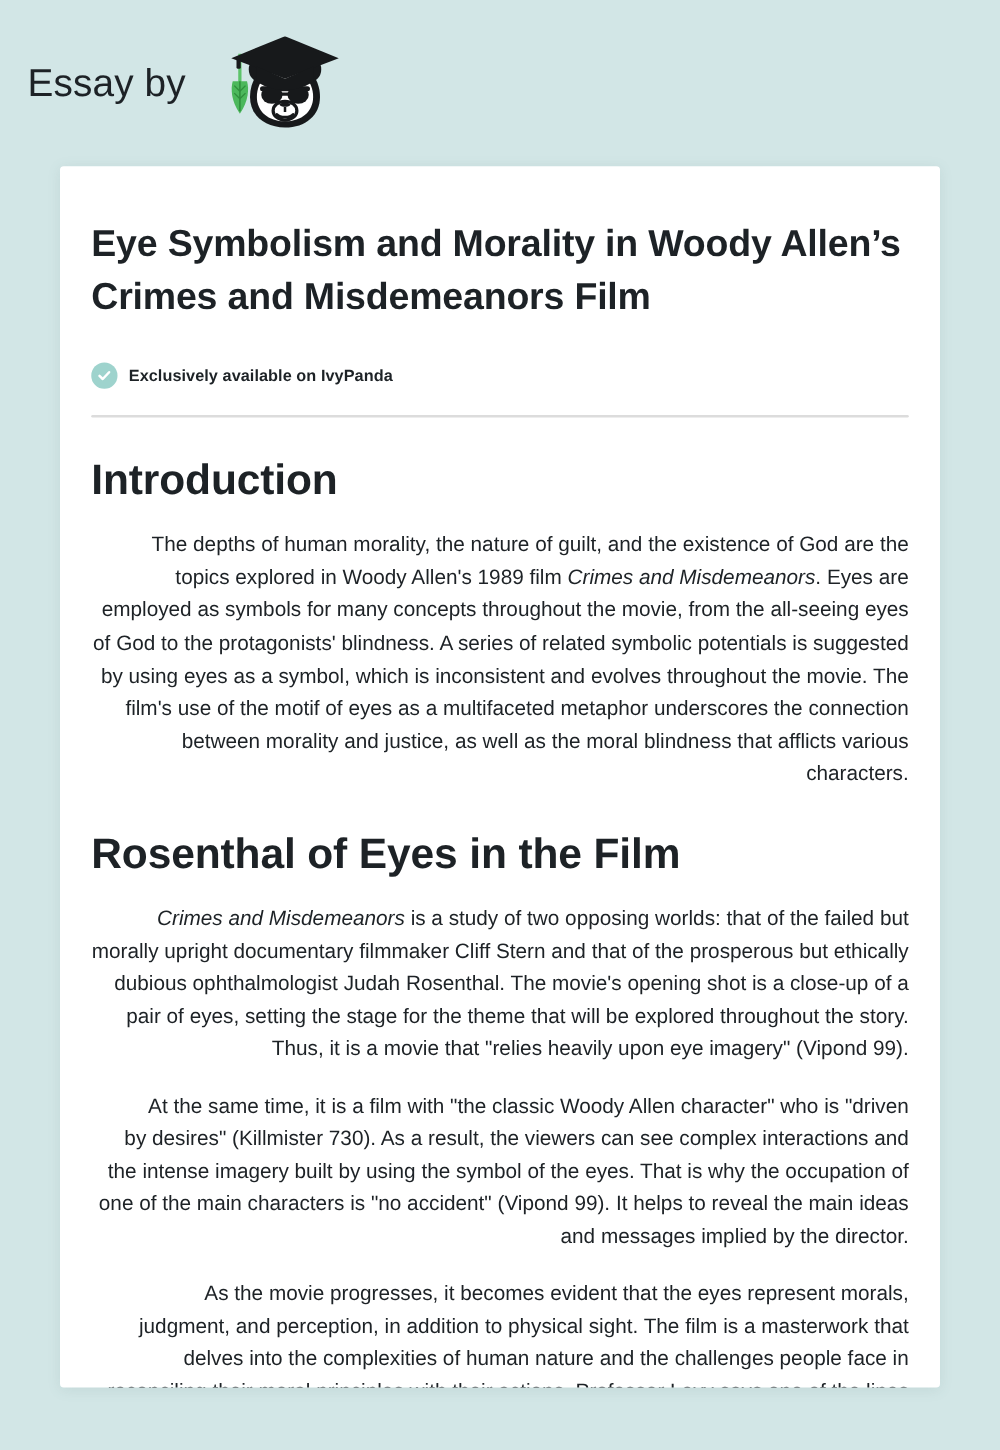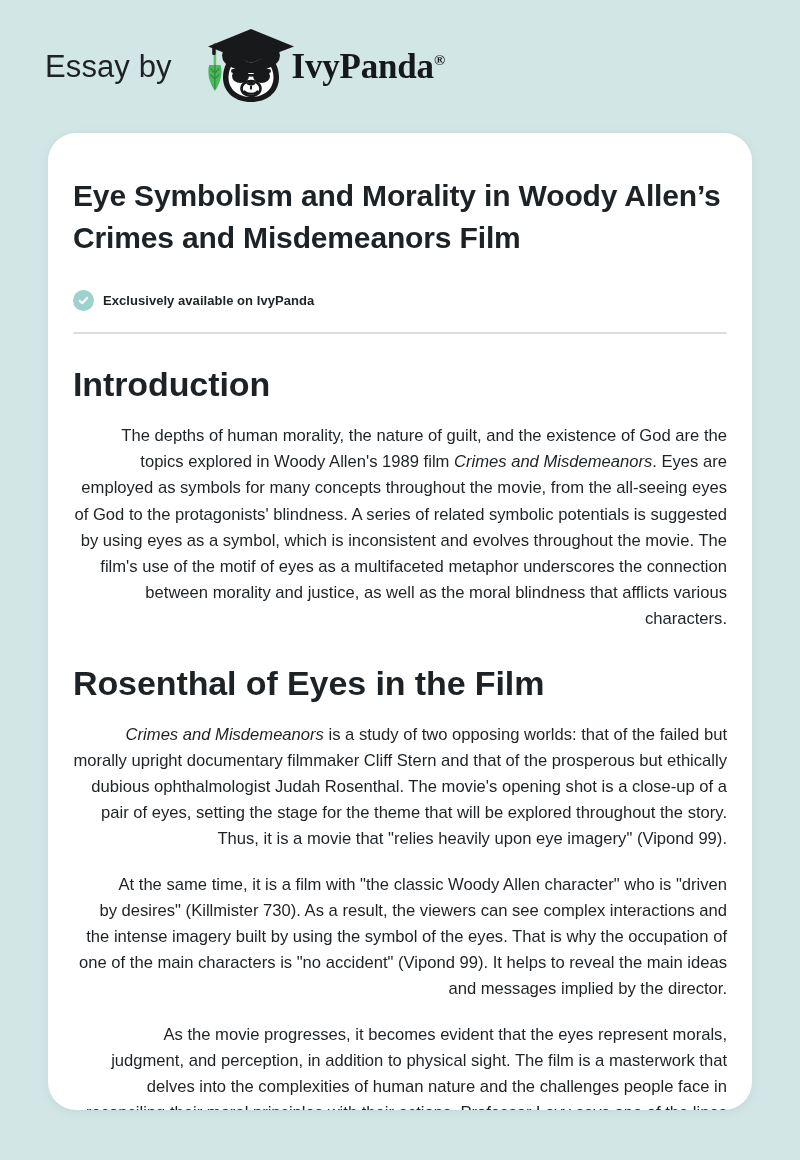--- a/index.html
+++ b/index.html
@@ -13,21 +13,21 @@
     font-family: "Liberation Sans", sans-serif;
     -webkit-font-smoothing: antialiased;
     overflow: hidden;
   }
 
   
   .site-header {
     height: 133px;
     display: flex;
     align-items: center;
-    padding-left: 45px;
+    padding-left: 22px;
     box-sizing: border-box;
   }
   .essay-by {
     font-size: 31px;
     font-weight: 400;
     color: #1d2226;
     letter-spacing: 0.1px;
     line-height: 1;
     white-space: nowrap;
   }
@@ -57,21 +57,21 @@
     vertical-align: super;
     line-height: 0;
     font-weight: 700;
   }
 
   
   .paper-card {
     position: relative;
     margin: 0 48px;
     background: #ffffff;
-    border-radius: 28px;
+    border-radius: 3px;
     box-shadow: 0 2px 10px rgba(90,120,120,0.13);
     padding: 42px 25px 0 25px;
     box-sizing: border-box;
     height: 977px;
     overflow: hidden;
   }
   .card-inner {
     padding: 0 0px;
   }
 
@@ -172,21 +172,20 @@
         <path d="M57 56.5 L57 60.5" stroke="#17191b" stroke-width="2" fill="none"></path>
         <path d="M50.5 62.5 C53 65.5 61 65.5 63.5 62.5" stroke="#17191b" stroke-width="2.2" fill="none" stroke-linecap="round"></path>
 
         <g fill="#17191b">
           <path d="M57 0 L100 17.5 L57 34 L14 17.5 Z"></path>
           <path d="M34 24 L34 36 C34 36 43 43 57 43 C71 43 80 36 80 36 L80 24 L57 34 Z"></path>
           <rect x="18.2" y="17" width="3.4" height="9" rx="1.2"></rect>
         </g>
       </svg>
     </span>
-    <span class="brand-word"><span>IvyPanda</span><sup>®</sup></span>
   </a>
 </div>
 
 <div class="paper-card">
   <div class="card-inner">
 
     <h1 class="doc-title">Eye Symbolism and Morality in Woody Allen’s Crimes and Misdemeanors Film</h1>
 
     <div class="availability-badge">
       <span class="check-circle">

